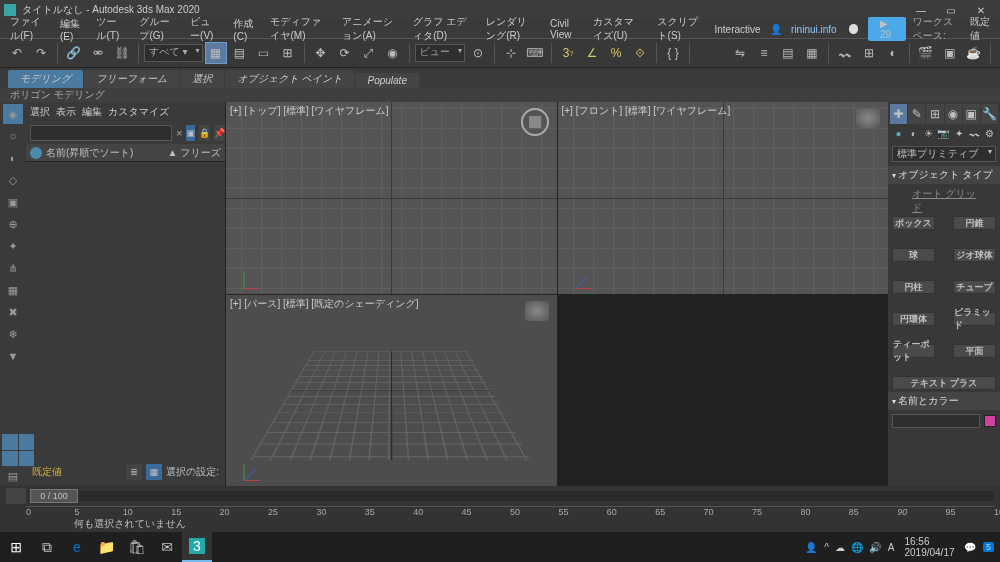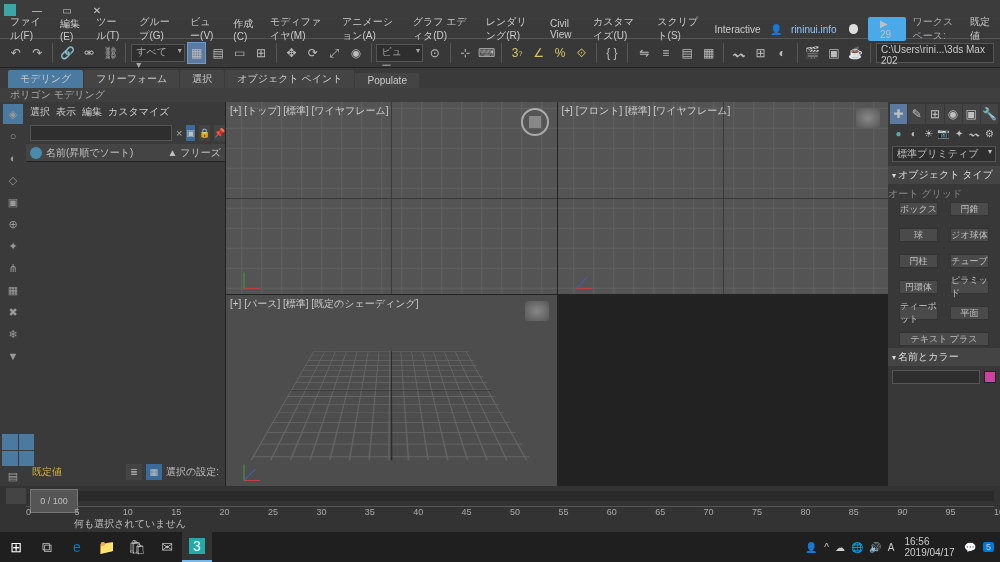--- a/index.html
+++ b/index.html
@@ -24,21 +24,21 @@
 .toolbar { height: 30px; background: #383838; border-top: 1px solid #555; border-bottom: 1px solid #222; display: flex; align-items: center; padding: 0 6px; gap: 2px; }
 .tb-btn { width: 22px; height: 22px; display: flex; align-items: center; justify-content: center; border: 1px solid transparent; color: #bbb; font-size: 12px; }
 .tb-btn.sel { background: #5a7aa0; border-color: #6f9acc; }
 .tb-btn.yellow { color: #d8c868; }
 .tb-sep { width: 1px; height: 20px; background: #555; margin: 0 3px; }
 .tb-combo { height: 18px; background: #2e2e2e; border: 1px solid #555; padding: 0 14px 0 4px; font-size: 10px; color: #aaa; position: relative; }
 .tb-combo::after { content: "▾"; position: absolute; right: 2px; top: 1px; font-size: 8px; }
 .tb-path { height: 20px; background: #2e2e2e; border: 1px solid #555; padding: 0 4px; font-size: 10px; color: #ccc; min-width: 100px; }
 
 
-.ribbon-tabs { height: 20px; background: #3a3a3a; display: flex; align-items: flex-end; padding: 0 8px; gap: 1px; font-size: 10px; }
+.ribbon-tabs { height: 20px; background: #3a3a3a; display: flex; align-items: flex-end; padding: 0 8px; gap: 1px; font-size: 10px; font-style: italic; }
 .ribbon-tab { padding: 2px 12px; background: #444; color: #ccc; border-radius: 2px 2px 0 0; }
 .ribbon-tab.active { background: #4a7aa0; }
 .ribbon-strip { height: 14px; background: #3f3f3f; display: flex; align-items: center; padding: 0 10px; font-size: 10px; color: #aaa; }
 
 
 .main { display: flex; height: 384px; }
 .left-toolbar { width: 26px; background: #3a3a3a; display: flex; flex-direction: column; align-items: center; padding-top: 2px; gap: 2px; }
 .lt-btn { width: 20px; height: 20px; background: #3a3a3a; border: 1px solid transparent; display: flex; align-items: center; justify-content: center; font-size: 11px; color: #9a9a9a; }
 .lt-btn.active { background: #4a7aa0; }
 
@@ -84,35 +84,35 @@
 .cmd-panel { width: 112px; background: #383838; display: flex; flex-direction: column; font-size: 10px; }
 .cmd-tabs { height: 24px; display: flex; gap: 1px; padding: 2px; }
 .cmd-tab { flex: 1; background: #444; display: flex; align-items: center; justify-content: center; font-size: 12px; }
 .cmd-tab.active { background: #5a7aa0; }
 .cmd-sub { height: 18px; display: flex; gap: 2px; padding: 0 4px; }
 .cmd-sub span { width: 14px; height: 14px; display: flex; align-items: center; justify-content: center; font-size: 10px; }
 .cmd-combo { margin: 2px 4px; height: 16px; background: #2e2e2e; border: 1px solid #555; padding: 0 4px; position: relative; }
 .cmd-combo::after { content: "▾"; position: absolute; right: 3px; top: 0; font-size: 8px; }
 .cmd-roll { background: #444; margin: 2px 0; padding: 2px 4px; color: #ddd; display: flex; align-items: center; }
 .cmd-roll::before { content: "▾ "; font-size: 8px; margin-right: 2px; }
-.cmd-check { padding: 1px 0; color: #888; }
-.cmd-btns { display: grid; grid-template-columns: 1fr 1fr; gap: 12px; padding: 0 11px; }
+.cmd-check { padding: 1px 24px; color: #888; text-decoration: underline; }
+.cmd-btns { display: grid; grid-template-columns: 1fr 1fr; gap: 18px; padding: 0 4px; font-weight: bold; }
 .cmd-btn { height: 14px; background: #4a4a4a; display: flex; align-items: center; justify-content: center; font-size: 9px; border: 1px solid #333; }
 .cmd-btn.wide { grid-column: 1 / -1; }
 .cmd-name-row { display: flex; align-items: center; padding: 2px 4px; gap: 4px; }
 .cmd-name-in { flex: 1; height: 14px; background: #2e2e2e; border: 1px solid #555; }
 .cmd-swatch { width: 12px; height: 12px; background: #d040a0; border: 1px solid #222; }
 
 
 .timeslider { height: 20px; background: #333; display: flex; align-items: center; padding: 0 6px; gap: 4px; }
 .ts-toggle { width: 20px; height: 16px; background: #444; }
 .ts-icons { width: 32px; height: 32px; background: #3a3a3a; display: grid; grid-template-columns: 1fr 1fr; grid-template-rows: 1fr 1fr; gap: 1px; position: absolute; left: 2px; bottom: 96px; }
 .ts-icons div { background: #4a7aa0; }
 .ts-track { flex: 1; height: 10px; background: #2a2a2a; position: relative; }
-.ts-handle { position: absolute; left: 0; top: -2px; width: 48px; height: 24px; background: #555; border: 1px solid #777; display: flex; align-items: center; justify-content: center; font-size: 9px; }
+.ts-handle { position: absolute; left: 0; top: -2px; width: 48px; height: 14px; background: #555; border: 1px solid #777; display: flex; align-items: center; justify-content: center; font-size: 9px; }
 .trackbar { height: 24px; background: #333; display: flex; padding: 0 6px; }
 .tb-ruler { flex: 1; position: relative; border-top: 1px solid #555; }
 .tb-tick { position: absolute; top: 0; font-size: 9px; color: #aaa; }
 
 .status { height: 30px; background: #333; display: flex; align-items: center; padding: 0 6px; gap: 8px; font-size: 10px; }
 .st-script { width: 60px; height: 16px; background: #ddd; color: #333; padding: 0 2px; font-size: 9px; display: flex; align-items: center; }
 .st-msg { width: 120px; }
 .st-coord { display: flex; align-items: center; gap: 2px; }
 .st-coord label { color: #aaa; }
 .st-coord input { width: 44px; height: 14px; background: #2e2e2e; border: 1px solid #555; color: #ccc; font-size: 10px; padding: 0 2px; }
@@ -131,20 +131,21 @@
 .tb-edge { color: #0078d7; }
 .tb-folder { color: #ffd76a; }
 .tb-tray { margin-left: auto; display: flex; align-items: center; gap: 6px; padding: 0 6px; color: #ccc; font-size: 10px; }
 .tb-clock { text-align: left; line-height: 11px; font-size: 10px; padding: 0 4px; }
 </style>
 </head>
 <body>
 
 <div class="titlebar">
   <div class="app-icon"></div>
+  <div class="title">タイトルなし - Autodesk 3ds Max 2020</div>
   <div class="win-btn">—</div>
   <div class="win-btn">▭</div>
   <div class="win-btn">✕</div>
 </div>
 
 <div class="menubar">
   <span class="menu-item">ファイル(F)</span>
   <span class="menu-item">編集(E)</span>
   <span class="menu-item">ツール(T)</span>
   <span class="menu-item">グループ(G)</span>
@@ -206,21 +207,20 @@
   <div class="tb-btn">▦</div>
   <div class="tb-sep"></div>
   <div class="tb-btn">〰</div>
   <div class="tb-btn">⊞</div>
   <div class="tb-btn">◐</div>
   <div class="tb-sep"></div>
   <div class="tb-btn">🎬</div>
   <div class="tb-btn">▣</div>
   <div class="tb-btn">☕</div>
   <div class="tb-sep"></div>
-  <div class="tb-path">C:\Users\rini...\3ds Max 202</div>
 </div>
 
 <div class="ribbon-tabs">
   <div class="ribbon-tab active">モデリング</div>
   <div class="ribbon-tab">フリーフォーム</div>
   <div class="ribbon-tab">選択</div>
   <div class="ribbon-tab">オブジェクト ペイント</div>
   <div class="ribbon-tab">Populate</div>
 </div>
 <div class="ribbon-strip">

